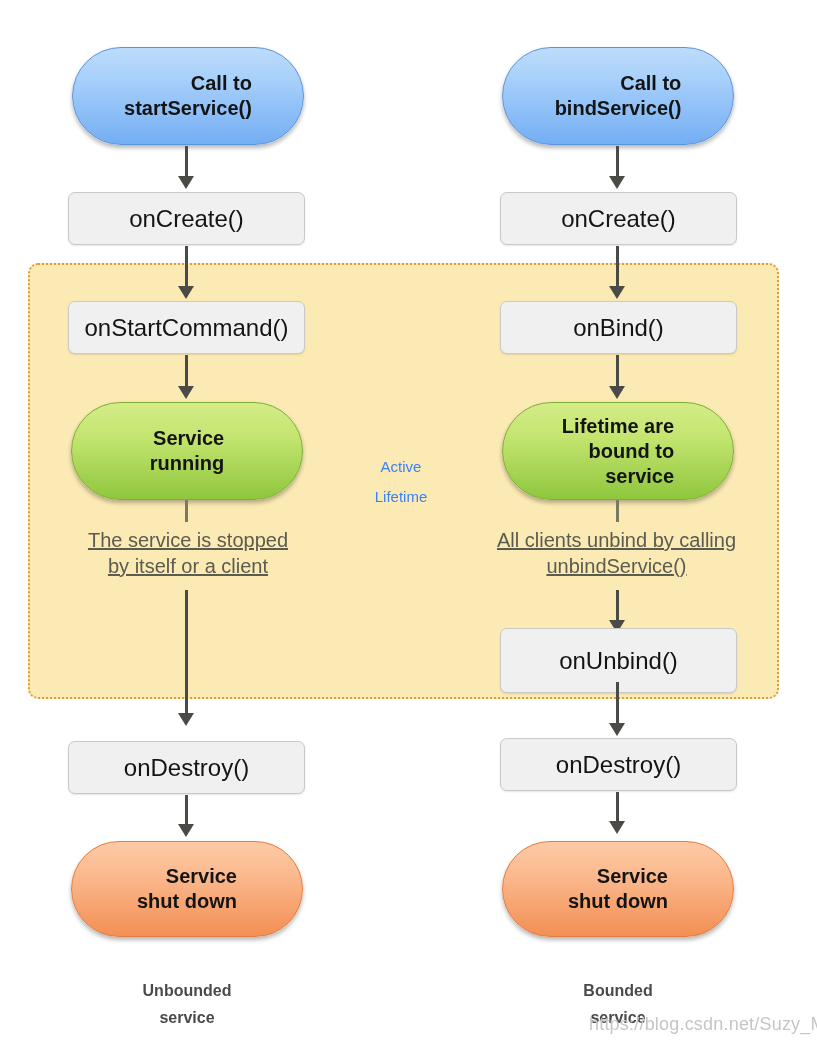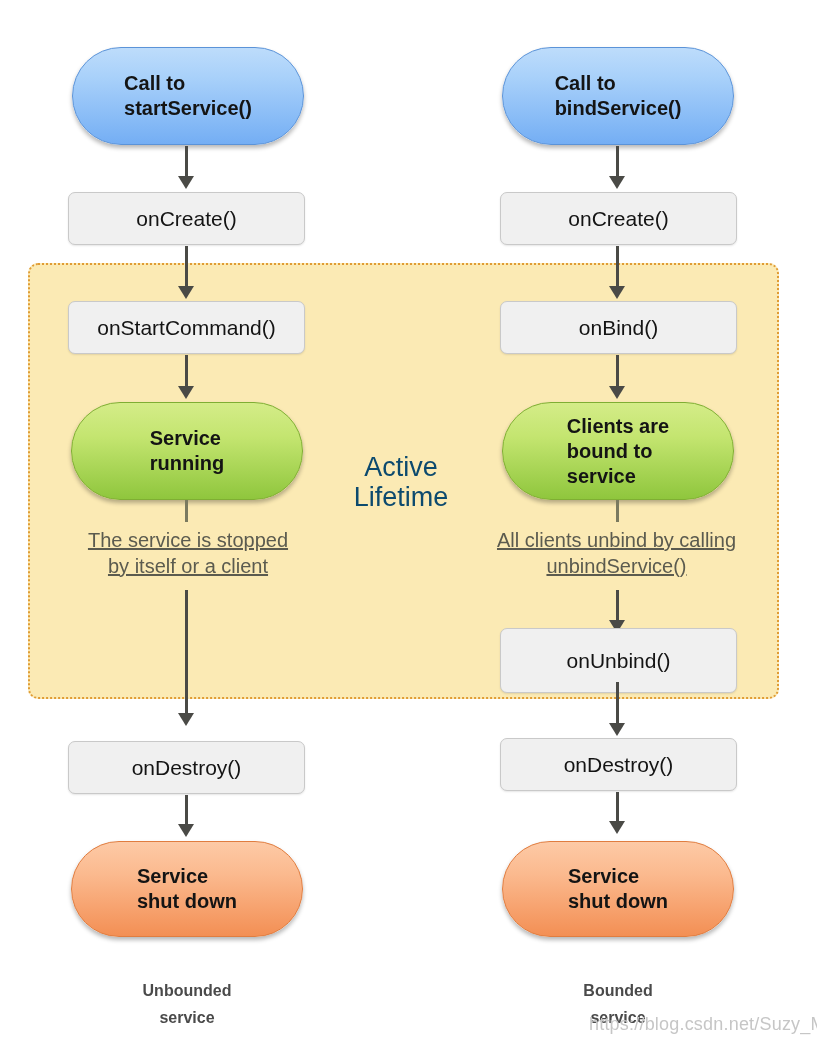--- a/index.html
+++ b/index.html
@@ -29,35 +29,35 @@
     border: 2px dotted #e09c34;
     border-radius: 10px;
     box-sizing: border-box;
   }
   .lifetime-label {
     position: absolute;
     left: 336px;
     top: 452px;
     width: 130px;
     text-align: center;
-    font-size: 27px;
+    font-size: 15px;
     line-height: 30px;
-    color: #0c4a6e;
+    color: #3b82f6;
     white-space: pre-line;
   }
 
   
   .pill {
     position: absolute;
     box-sizing: border-box;
     border-radius: 50px;
     display: flex;
     align-items: center;
     justify-content: center;
-    text-align: left;
+    text-align: right;
     font-weight: bold;
     font-size: 20px;
     line-height: 25px;
     color: #141414;
     white-space: pre-line;
     box-shadow: 0 3px 4px rgba(0,0,0,0.28);
   }
   .pill-blue {
     background: linear-gradient(to bottom, #bddcfb 0%, #a9d1fa 30%, #74aef4 100%);
     border: 1px solid #5b93d8;
@@ -74,21 +74,21 @@
   
   .box {
     position: absolute;
     box-sizing: border-box;
     background: #f0f0f0;
     border: 1px solid #c9c9c9;
     border-radius: 7px;
     display: flex;
     align-items: center;
     justify-content: center;
-    font-size: 21px;
+    font-size: 24px;
     color: #141414;
     box-shadow: 0 1px 2px rgba(0,0,0,0.10);
   }
 
   
   .caption {
     position: absolute;
     text-align: center;
     font-size: 20px;
     line-height: 26px;
@@ -195,21 +195,21 @@
   <div class="box" style="left:500px; top:192px; width:237px; height:53px;">onCreate()</div>
 
   <div class="arrow" style="left:616px; top:246px; height:42px;"></div>
   <div class="arrowhead" style="left:609px; top:286px;"></div>
 
   <div class="box" style="left:500px; top:301px; width:237px; height:53px;text-align:center;">onBind()</div>
 
   <div class="arrow" style="left:616px; top:355px; height:33px;"></div>
   <div class="arrowhead" style="left:609px; top:386px;"></div>
 
-  <div class="pill pill-green" style="left:502px; top:402px; width:232px; height:98px;">Clients are
+  <div class="pill pill-green" style="left:502px; top:402px; width:232px; height:98px;">Lifetime are
 bound to
 service</div>
 
   <div class="stub" style="left:616px; top:500px; height:22px;"></div>
 
   <div class="caption" style="left:460px; top:527px; width:313px;">All clients unbind by calling
 unbindService()</div>
 
   <div class="arrow" style="left:616px; top:590px; height:32px;"></div>
   <div class="arrowhead" style="left:609px; top:620px;"></div>

